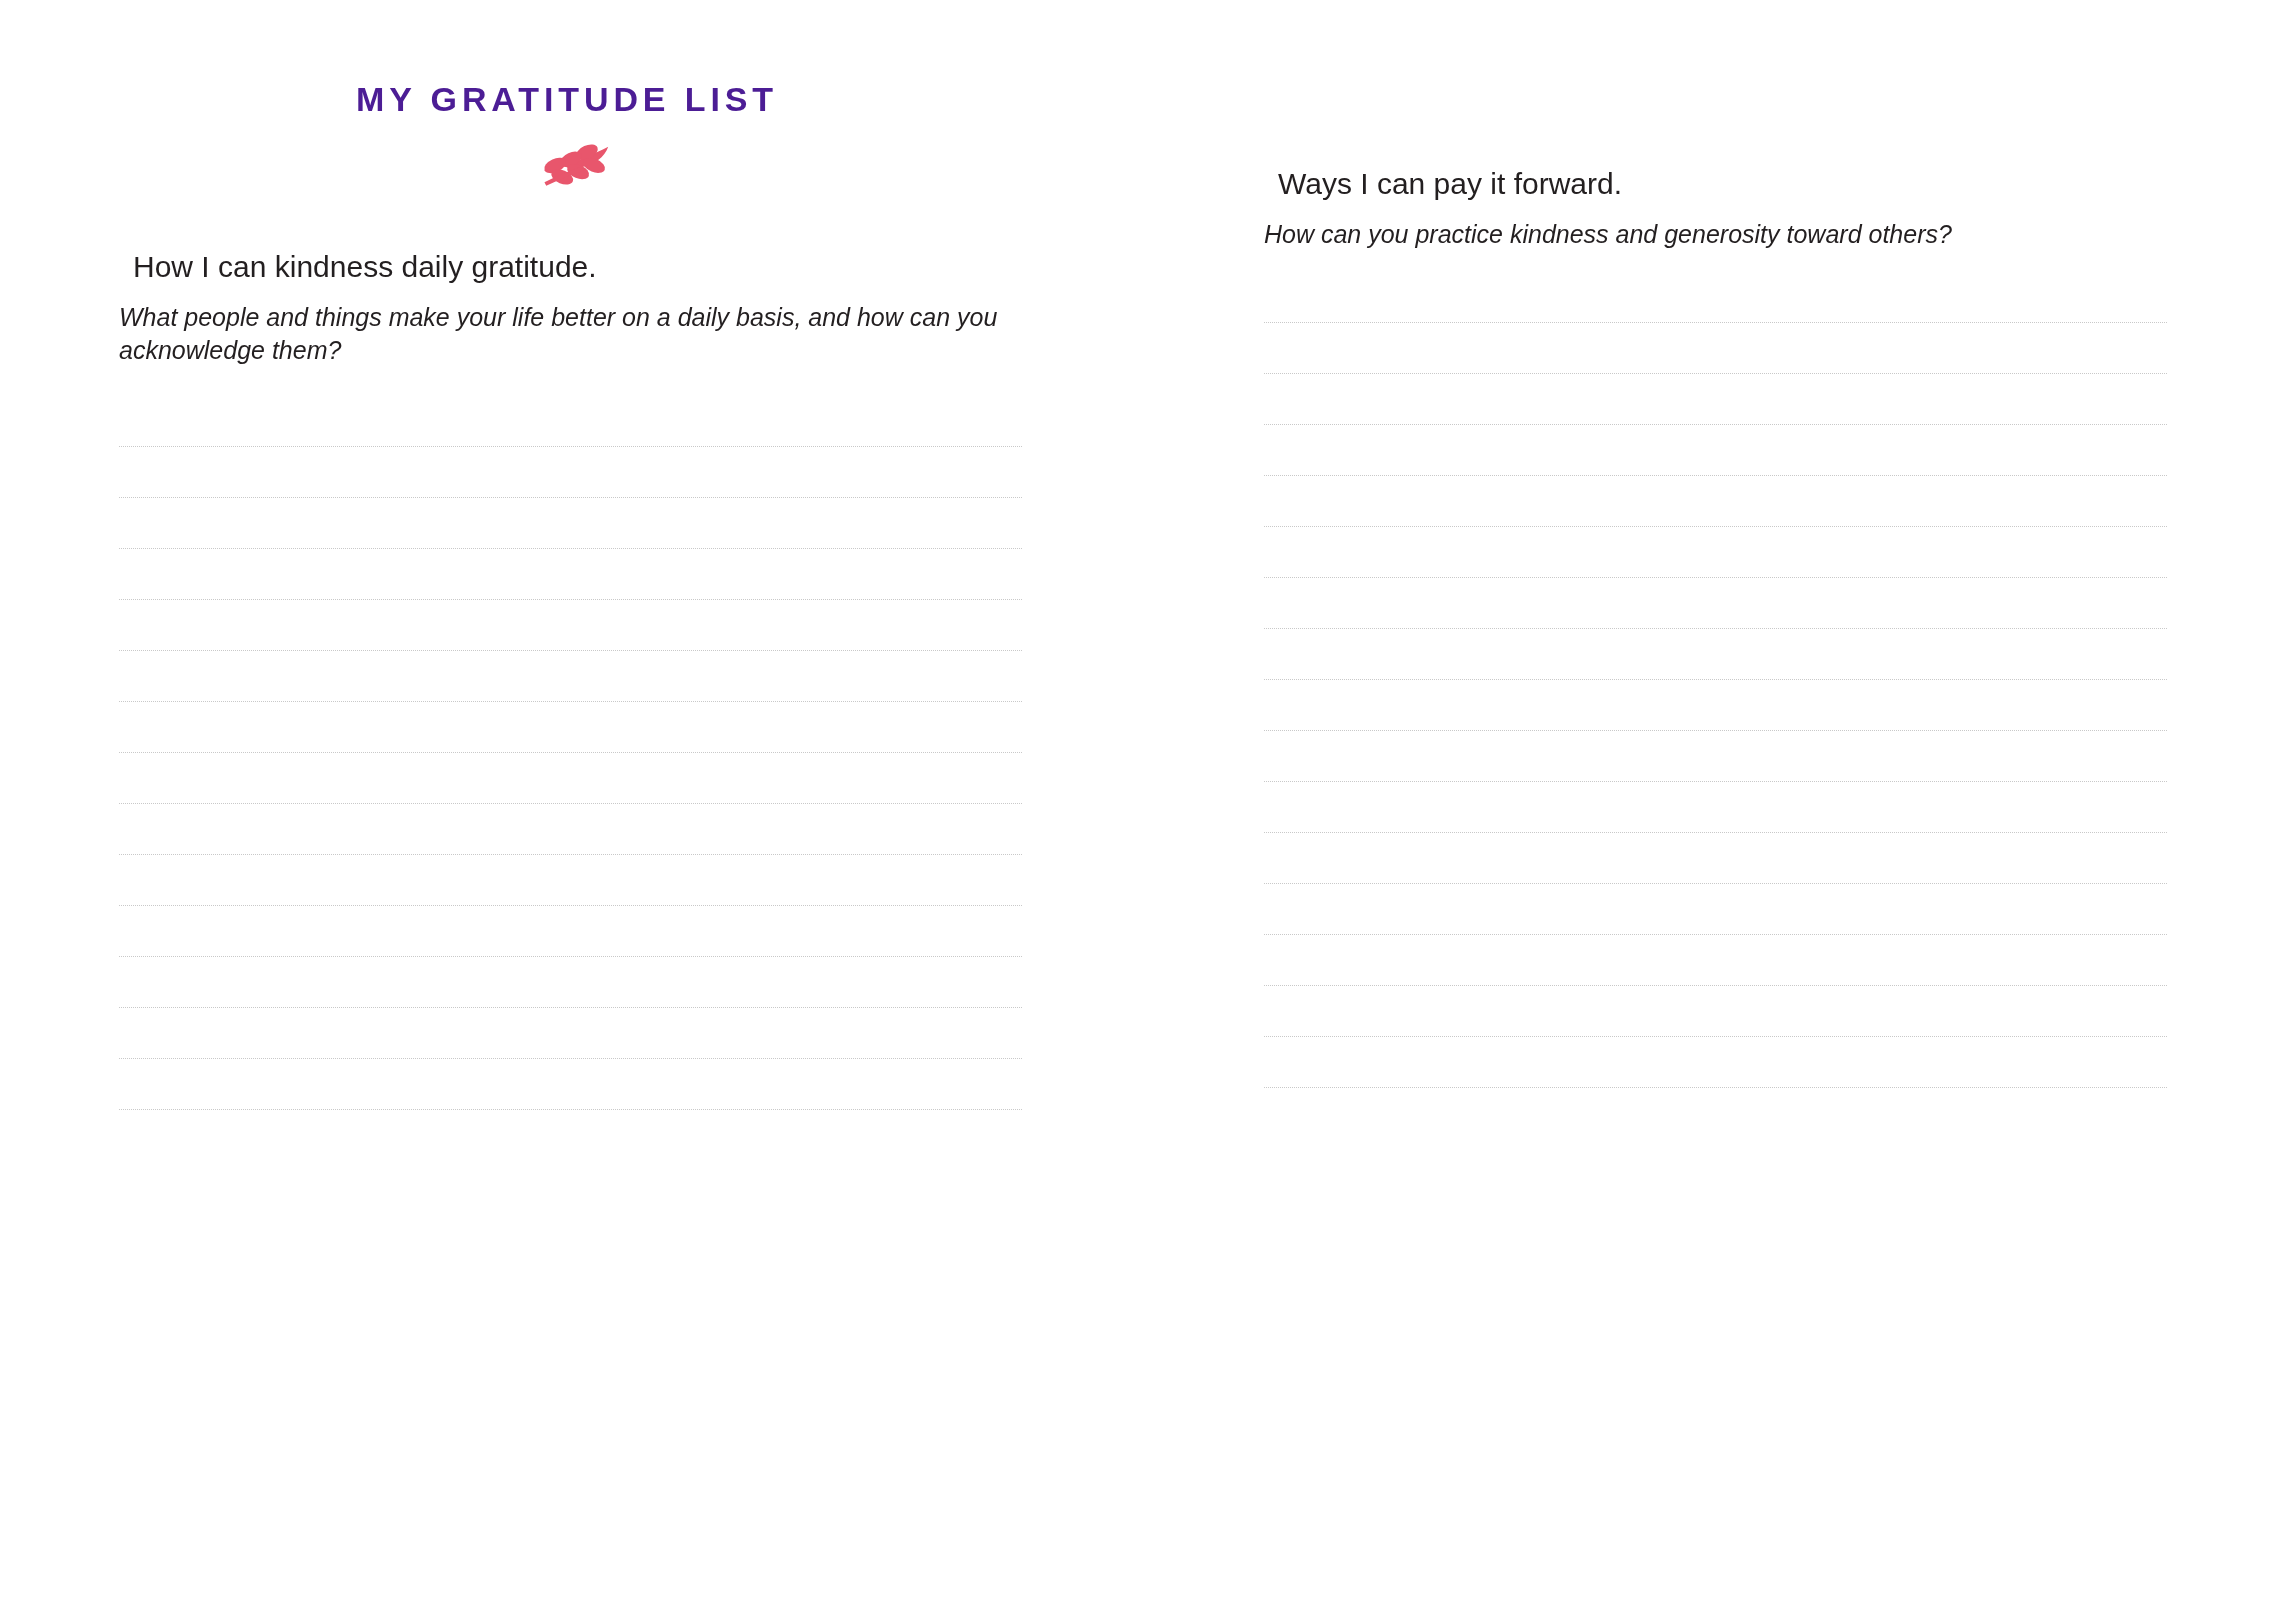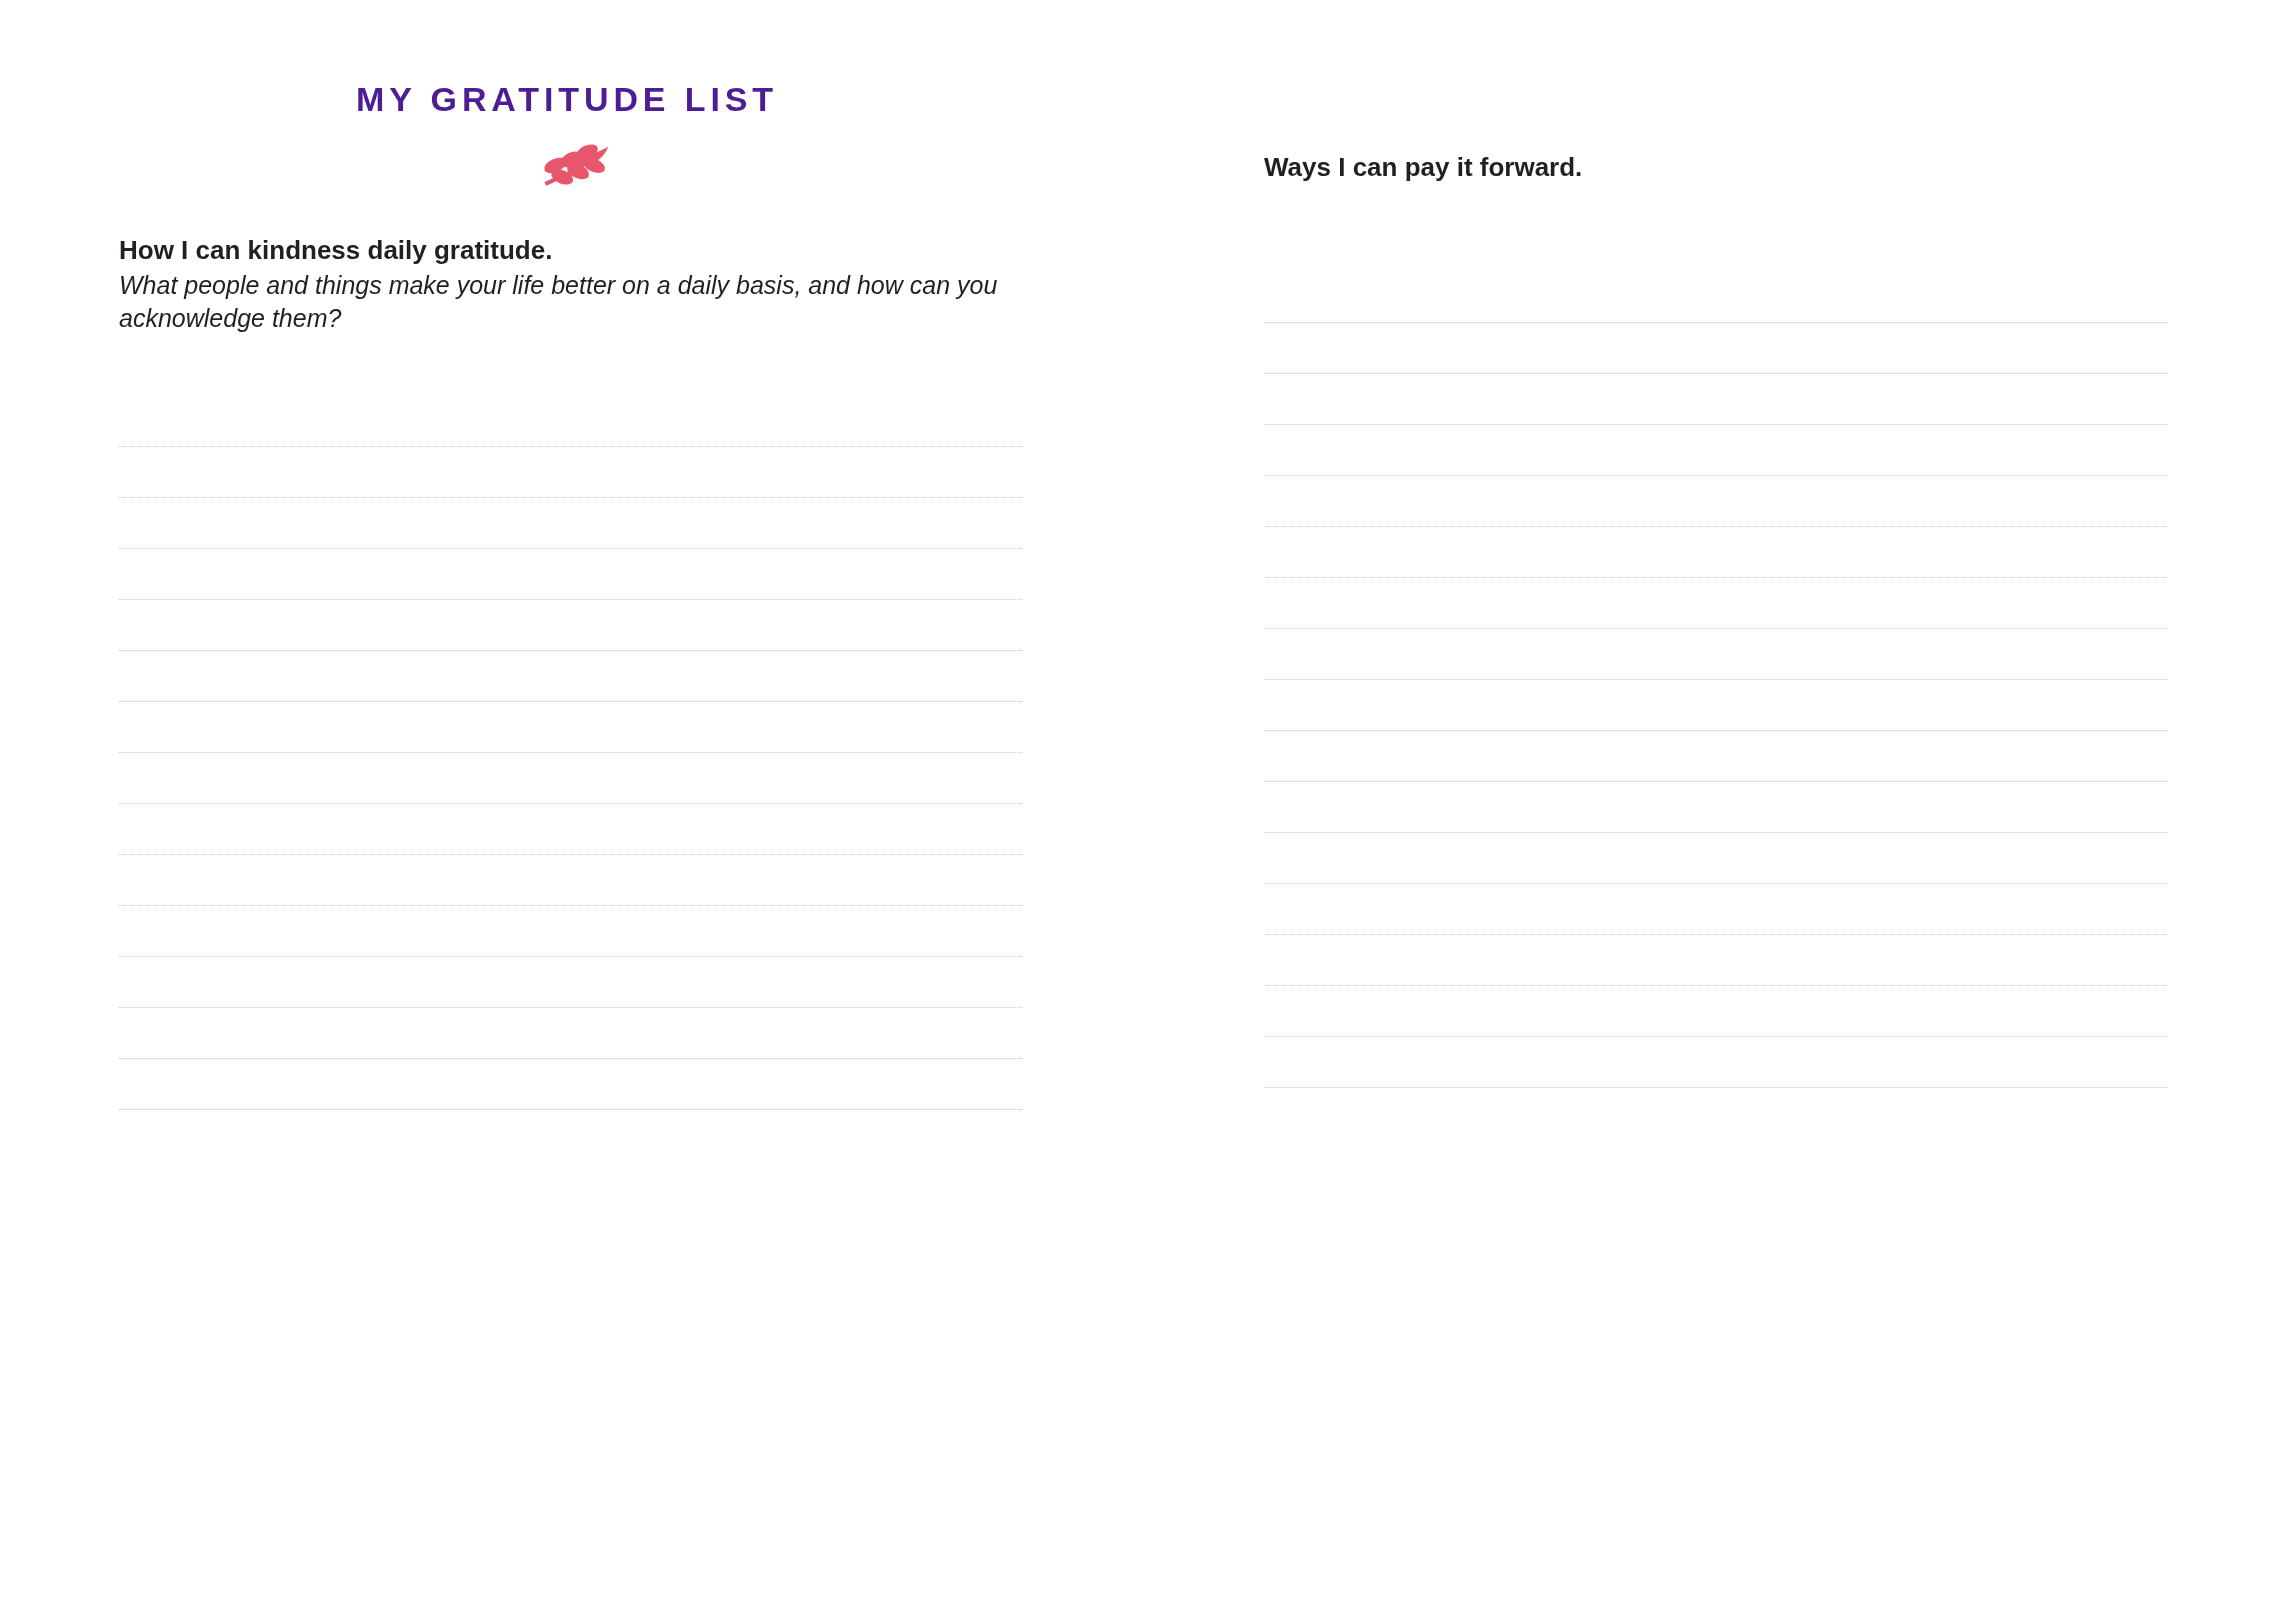--- a/index.html
+++ b/index.html
@@ -43,25 +43,24 @@
   }
 
   
   .col {
     position: absolute;
   }
   .col-left  { left: 119px; width: 903px; top: 233px; }
   .col-right { left: 1264px; width: 903px; top: 150px; }
 
   .prompt-main {
-    font-size: 26px;
+    font-size: 30px;
     line-height: 1.32;
     color: #231f20;
-    margin: 0;
-    font-weight: bold;
+    margin: 14px;
   }
   .prompt-sub {
     font-size: 25px;
     line-height: 1.33;
     color: #231f20;
     font-style: italic;
     margin: 1.8px 0 0 0;
   }
 
   
@@ -106,20 +105,21 @@
     </svg>
   </div>
 
   <div class="col col-left">
     <p class="prompt-main">How I can kindness daily gratitude.</p>
     <p class="prompt-sub">What people and things make your life better on a daily basis, and how can you acknowledge them?</p>
   </div>
 
   <div class="col col-right">
     <p class="prompt-main">Ways I can pay it forward.</p>
+    <p class="prompt-sub">How can you practice kindness and generosity toward others?</p>
   </div>
 
   <div class="lines lines-left" id="lines-left">
       <div class="rule"></div>
       <div class="rule"></div>
       <div class="rule"></div>
       <div class="rule"></div>
       <div class="rule"></div>
       <div class="rule"></div>
       <div class="rule"></div>

